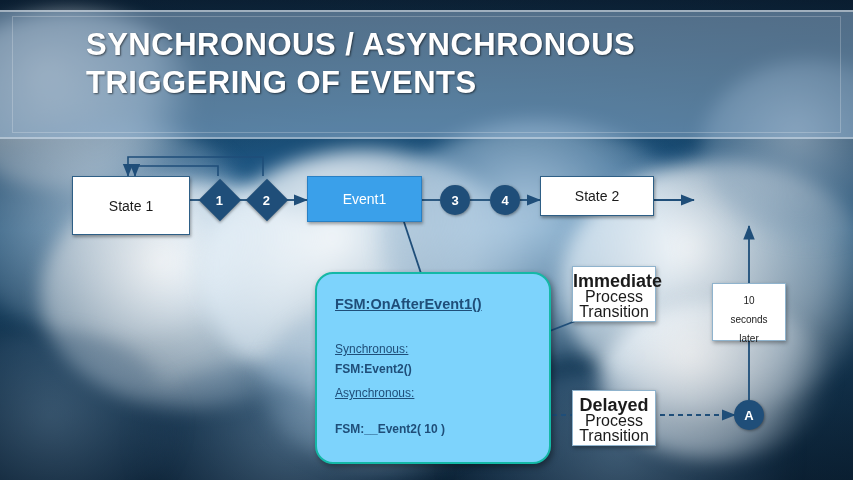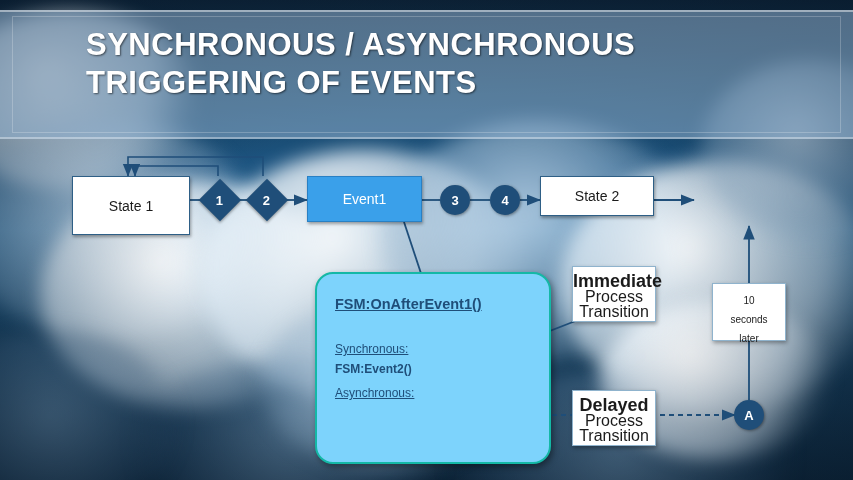--- a/index.html
+++ b/index.html
@@ -262,20 +262,21 @@
   </div>
   <div class="badge circle" style="left:734px; top:400px;">
     <span>A</span>
   </div>
 
   <div class="fsm-card">
     <div class="fsm-title">FSM:OnAfterEvent1()</div>
     <div class="fsm-label" style="left:18px; top:68px;">Synchronous:</div>
     <div class="fsm-code" style="left:18px; top:88px;">FSM:Event2()</div>
     <div class="fsm-label" style="left:18px; top:112px;">Asynchronous:</div>
+    <div class="fsm-code" style="left:18px; top:148px;">FSM:__Event2( 10 )</div>
   </div>
 
   <div class="note" style="left:572px; top:266px; width:84px; height:56px;">
     <div class="t1">Immediate</div>
     <div class="t2">Process</div>
     <div class="t2">Transition</div>
   </div>
 
   <div class="note" style="left:572px; top:390px; width:84px; height:56px;">
     <div class="t1">Delayed</div>

